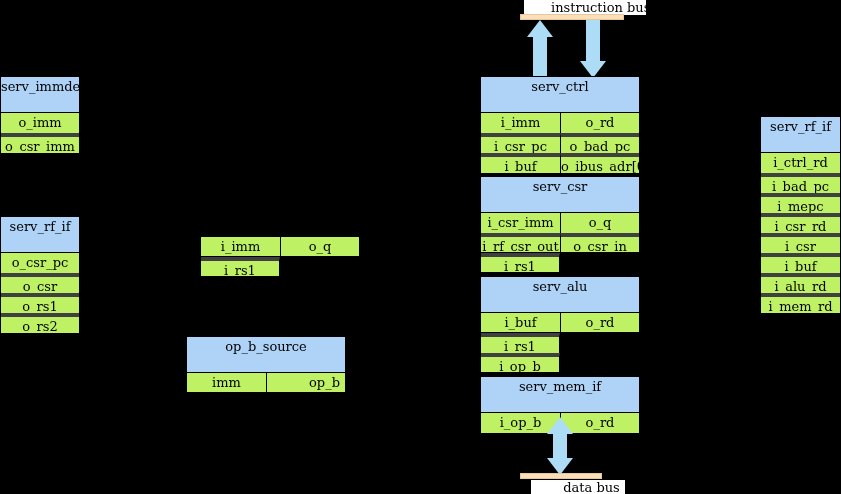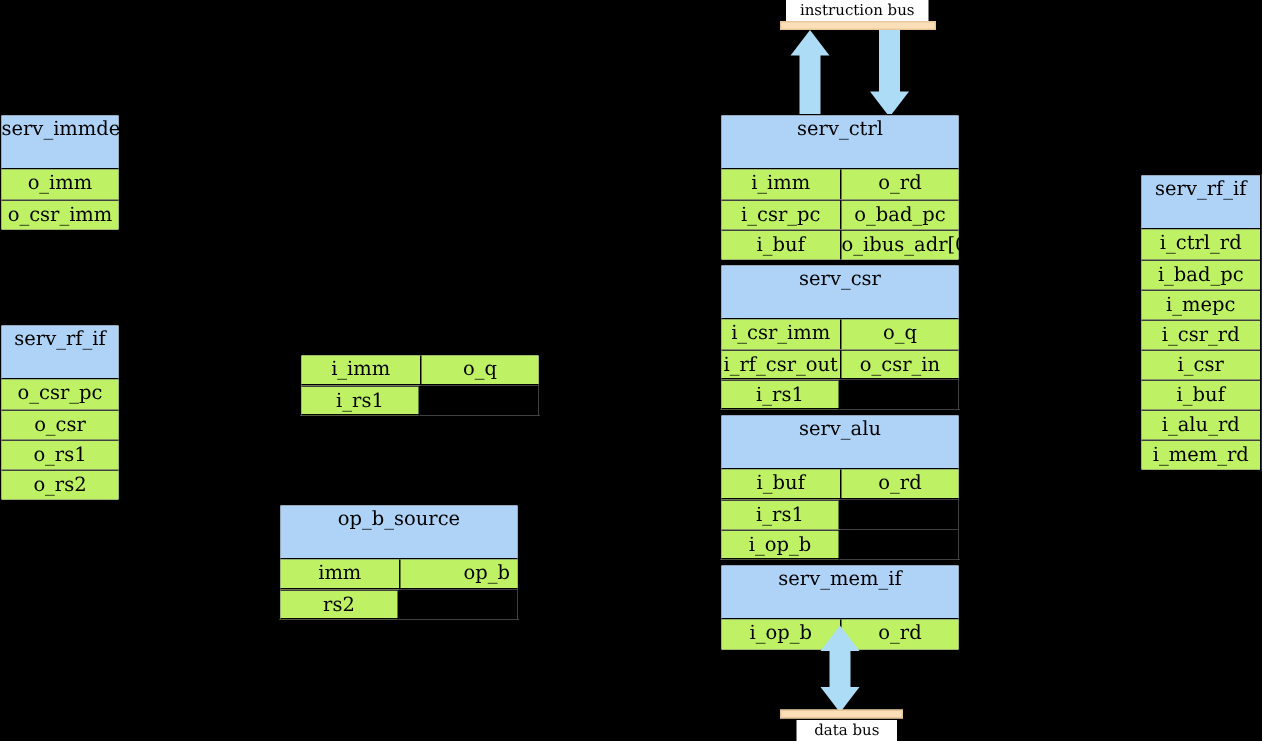--- a/index.html
+++ b/index.html
@@ -8,33 +8,33 @@
 
   .canvas{position:absolute;left:0;top:0;width:841px;height:494px;}
 
   
   .module{position:absolute;border:1px solid #000;box-sizing:border-box;
           background:#ffffff;}
   .mod-title{background:#aed3f7;border-bottom:1px solid #000;
              text-align:center;font-size:13px;line-height:19px;height:36px;
              color:#000;white-space:nowrap;overflow:visible;box-sizing:border-box;}
   .mod-row{display:flex;height:20px;box-sizing:border-box;}
-  .mod-row + .mod-row .cell{border-top:1px solid #404040;}
+  .mod-row + .mod-row .cell{border-top:4px solid #404040;}
   .cell{font-size:13px;line-height:19px;text-align:center;color:#000;
         white-space:nowrap;box-sizing:border-box;background:#bef264;}
   .cell.empty{background:#000;border:0 !important;}
   .cell.right{border-left:1px solid #000;}
   .cell.wide{overflow:visible;}
 
   
   .bus{position:absolute;}
   .bus-bar{position:absolute;background:#fbdfb8;border:1px solid #e8c89a;
            box-sizing:border-box;height:6px;}
-  .bus-label{position:absolute;background:#ffffff;color:#000;font-size:10px;
-             line-height:15px;white-space:nowrap;text-align:center;}
+  .bus-label{position:absolute;background:#ffffff;color:#000;font-size:13px;
+             line-height:15px;white-space:nowrap;text-align:center;padding-left:27px;}
 
   
   .arrow{position:absolute;}
   .shaft{position:absolute;background:#addcf6;}
   .head-up,.head-down{position:absolute;width:0;height:0;}
   .head-up{border-left:13px solid transparent;border-right:13px solid transparent;
            border-bottom:17px solid #addcf6;}
   .head-down{border-left:13px solid transparent;border-right:13px solid transparent;
              border-top:17px solid #addcf6;}
 </style>
@@ -95,25 +95,20 @@
       <div class="cell empty" style="width:79px;"></div>
     </div>
   </div>
 
   <div class="module" style="left:186px;top:336px;width:160px;border-bottom:0;">
     <div class="mod-title">op_b_source</div>
     <div class="mod-row" style="border-bottom:1px solid #000;">
       <div class="cell" style="width:79px;">imm</div>
       <div class="cell right" style="width:79px;padding-left:37px;">op_b</div>
     </div>
-    <div class="mod-row">
-      <div class="cell" style="width:79px;border-bottom:1px solid #000;
-           border-right:1px solid #000;">rs2</div>
-      <div class="cell empty" style="width:79px;"></div>
-    </div>
   </div>
 
   <div class="module" style="left:480px;top:76px;width:160px;">
     <div class="mod-title">serv_ctrl</div>
     <div class="mod-row">
       <div class="cell" style="width:79px;">i_imm</div>
       <div class="cell right" style="width:79px;">o_rd</div>
     </div>
     <div class="mod-row">
       <div class="cell" style="width:79px;">i_csr_pc</div>

